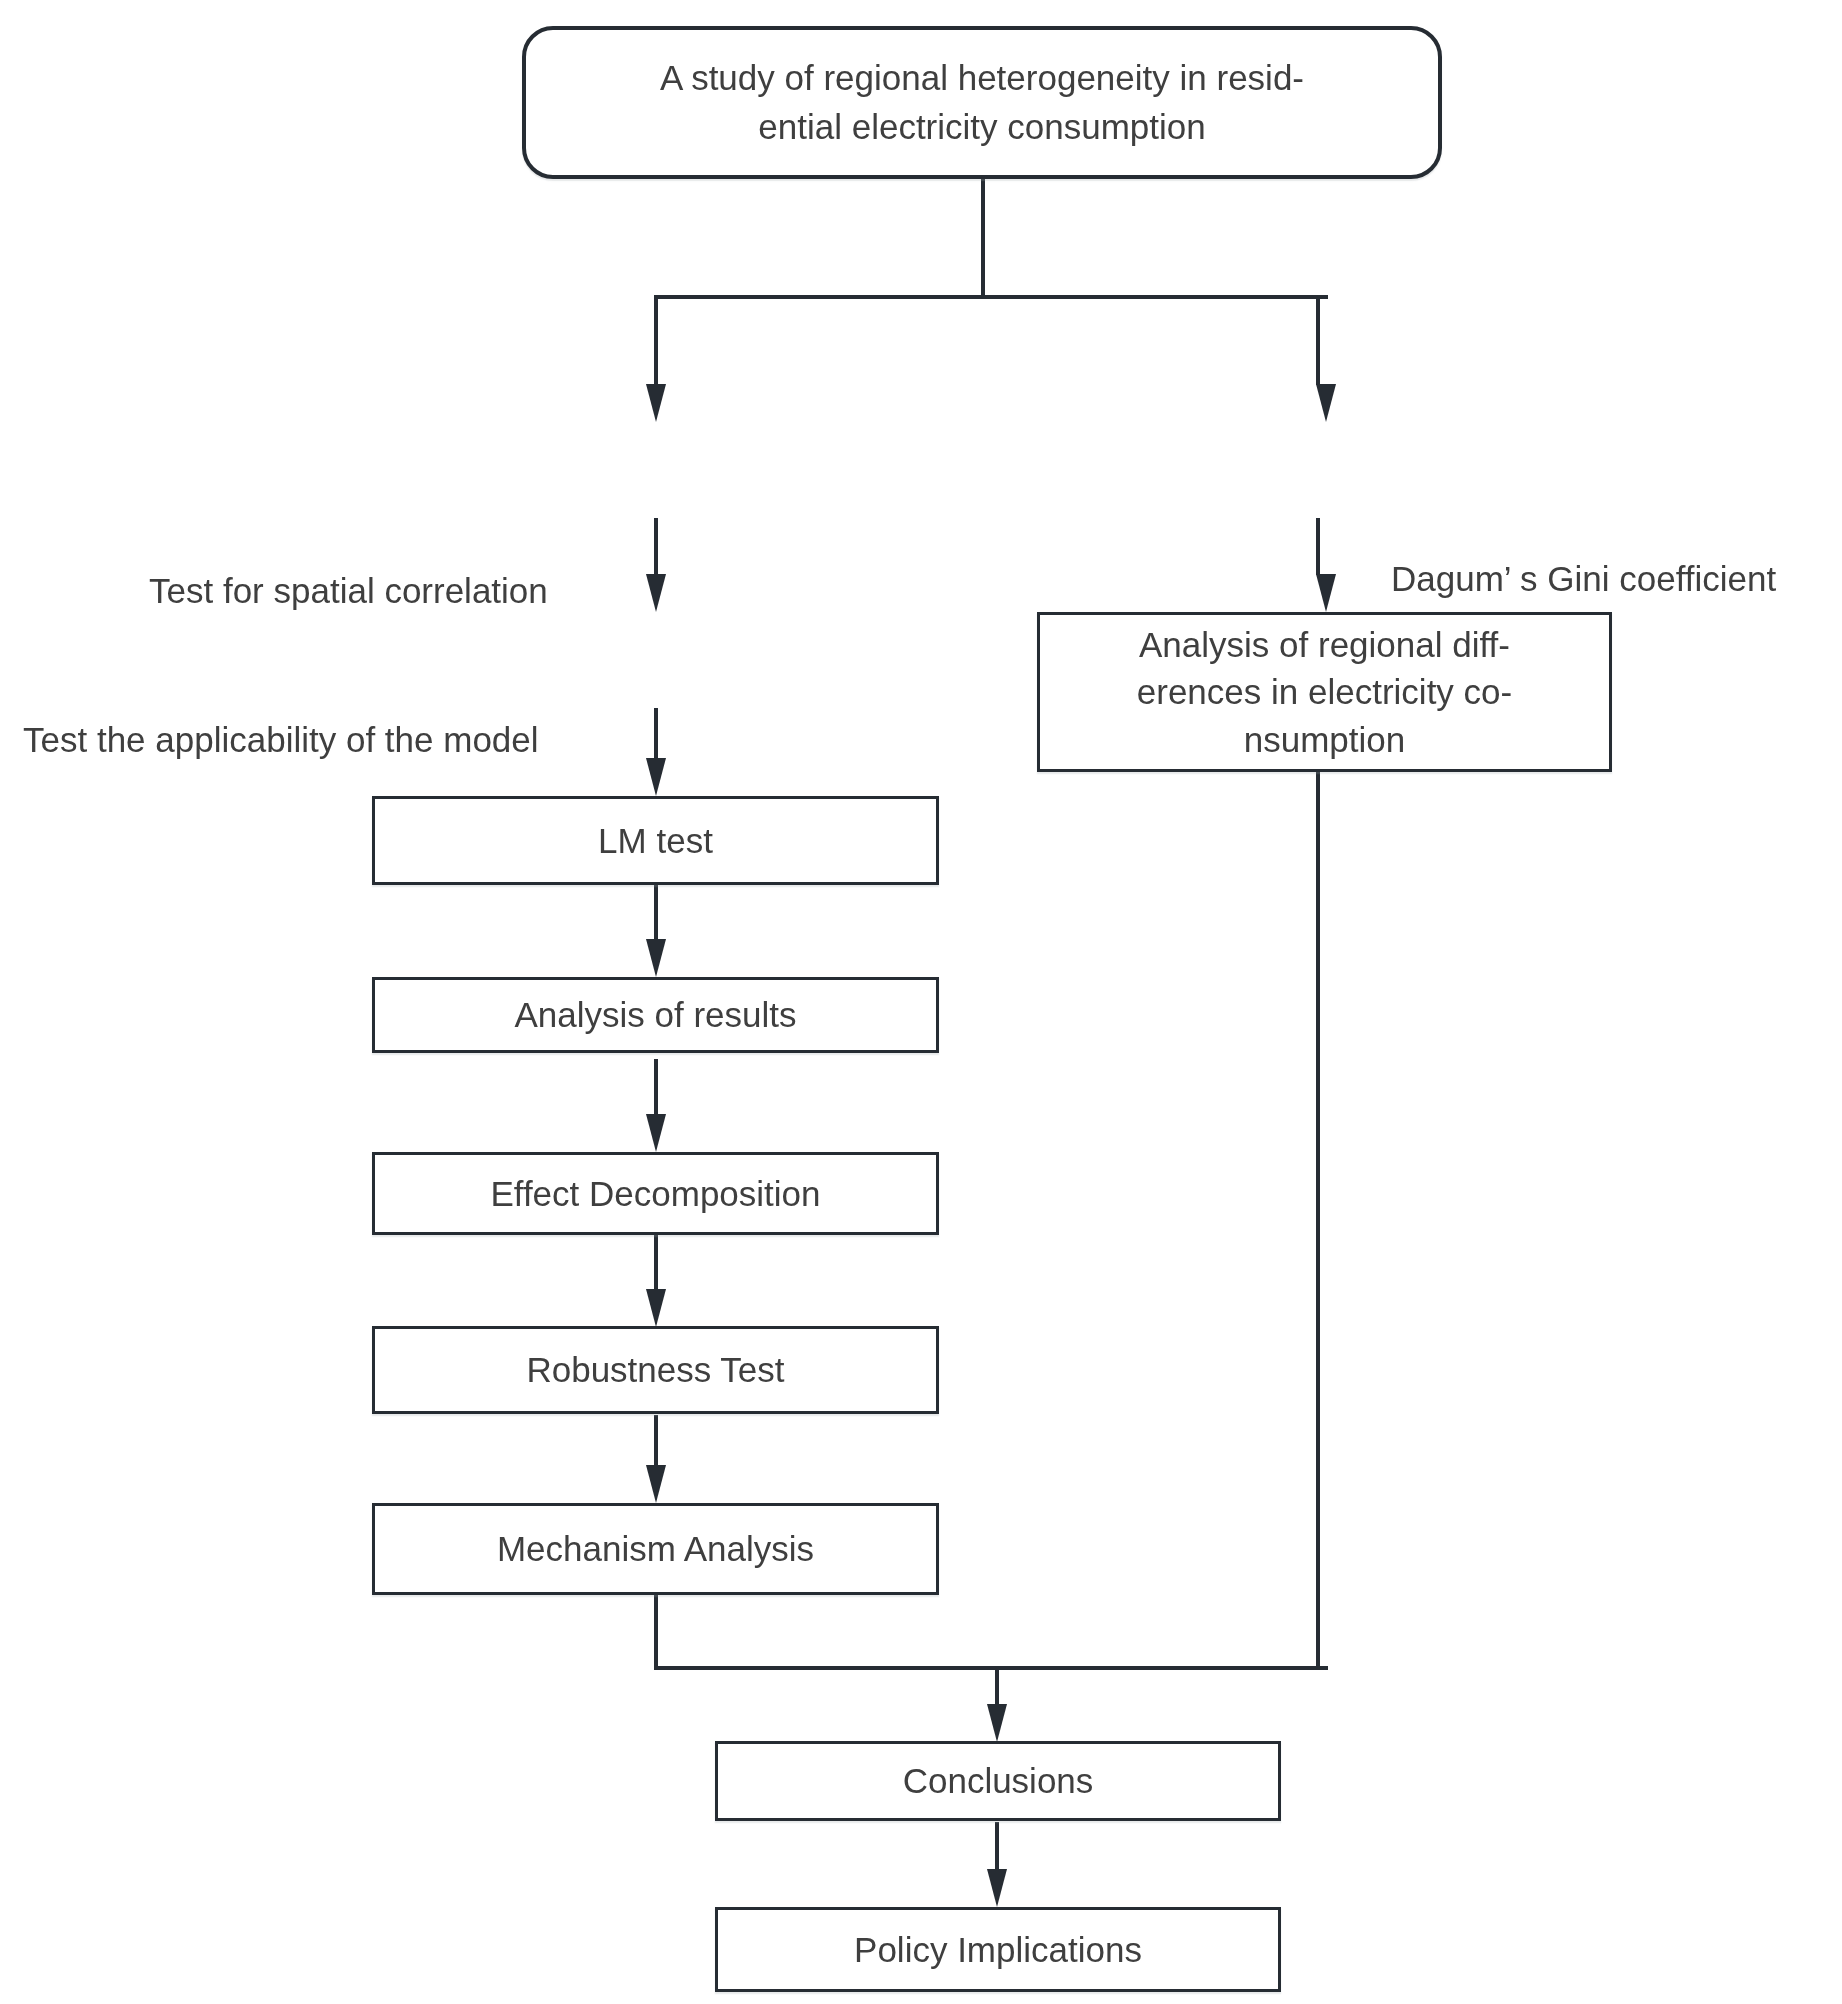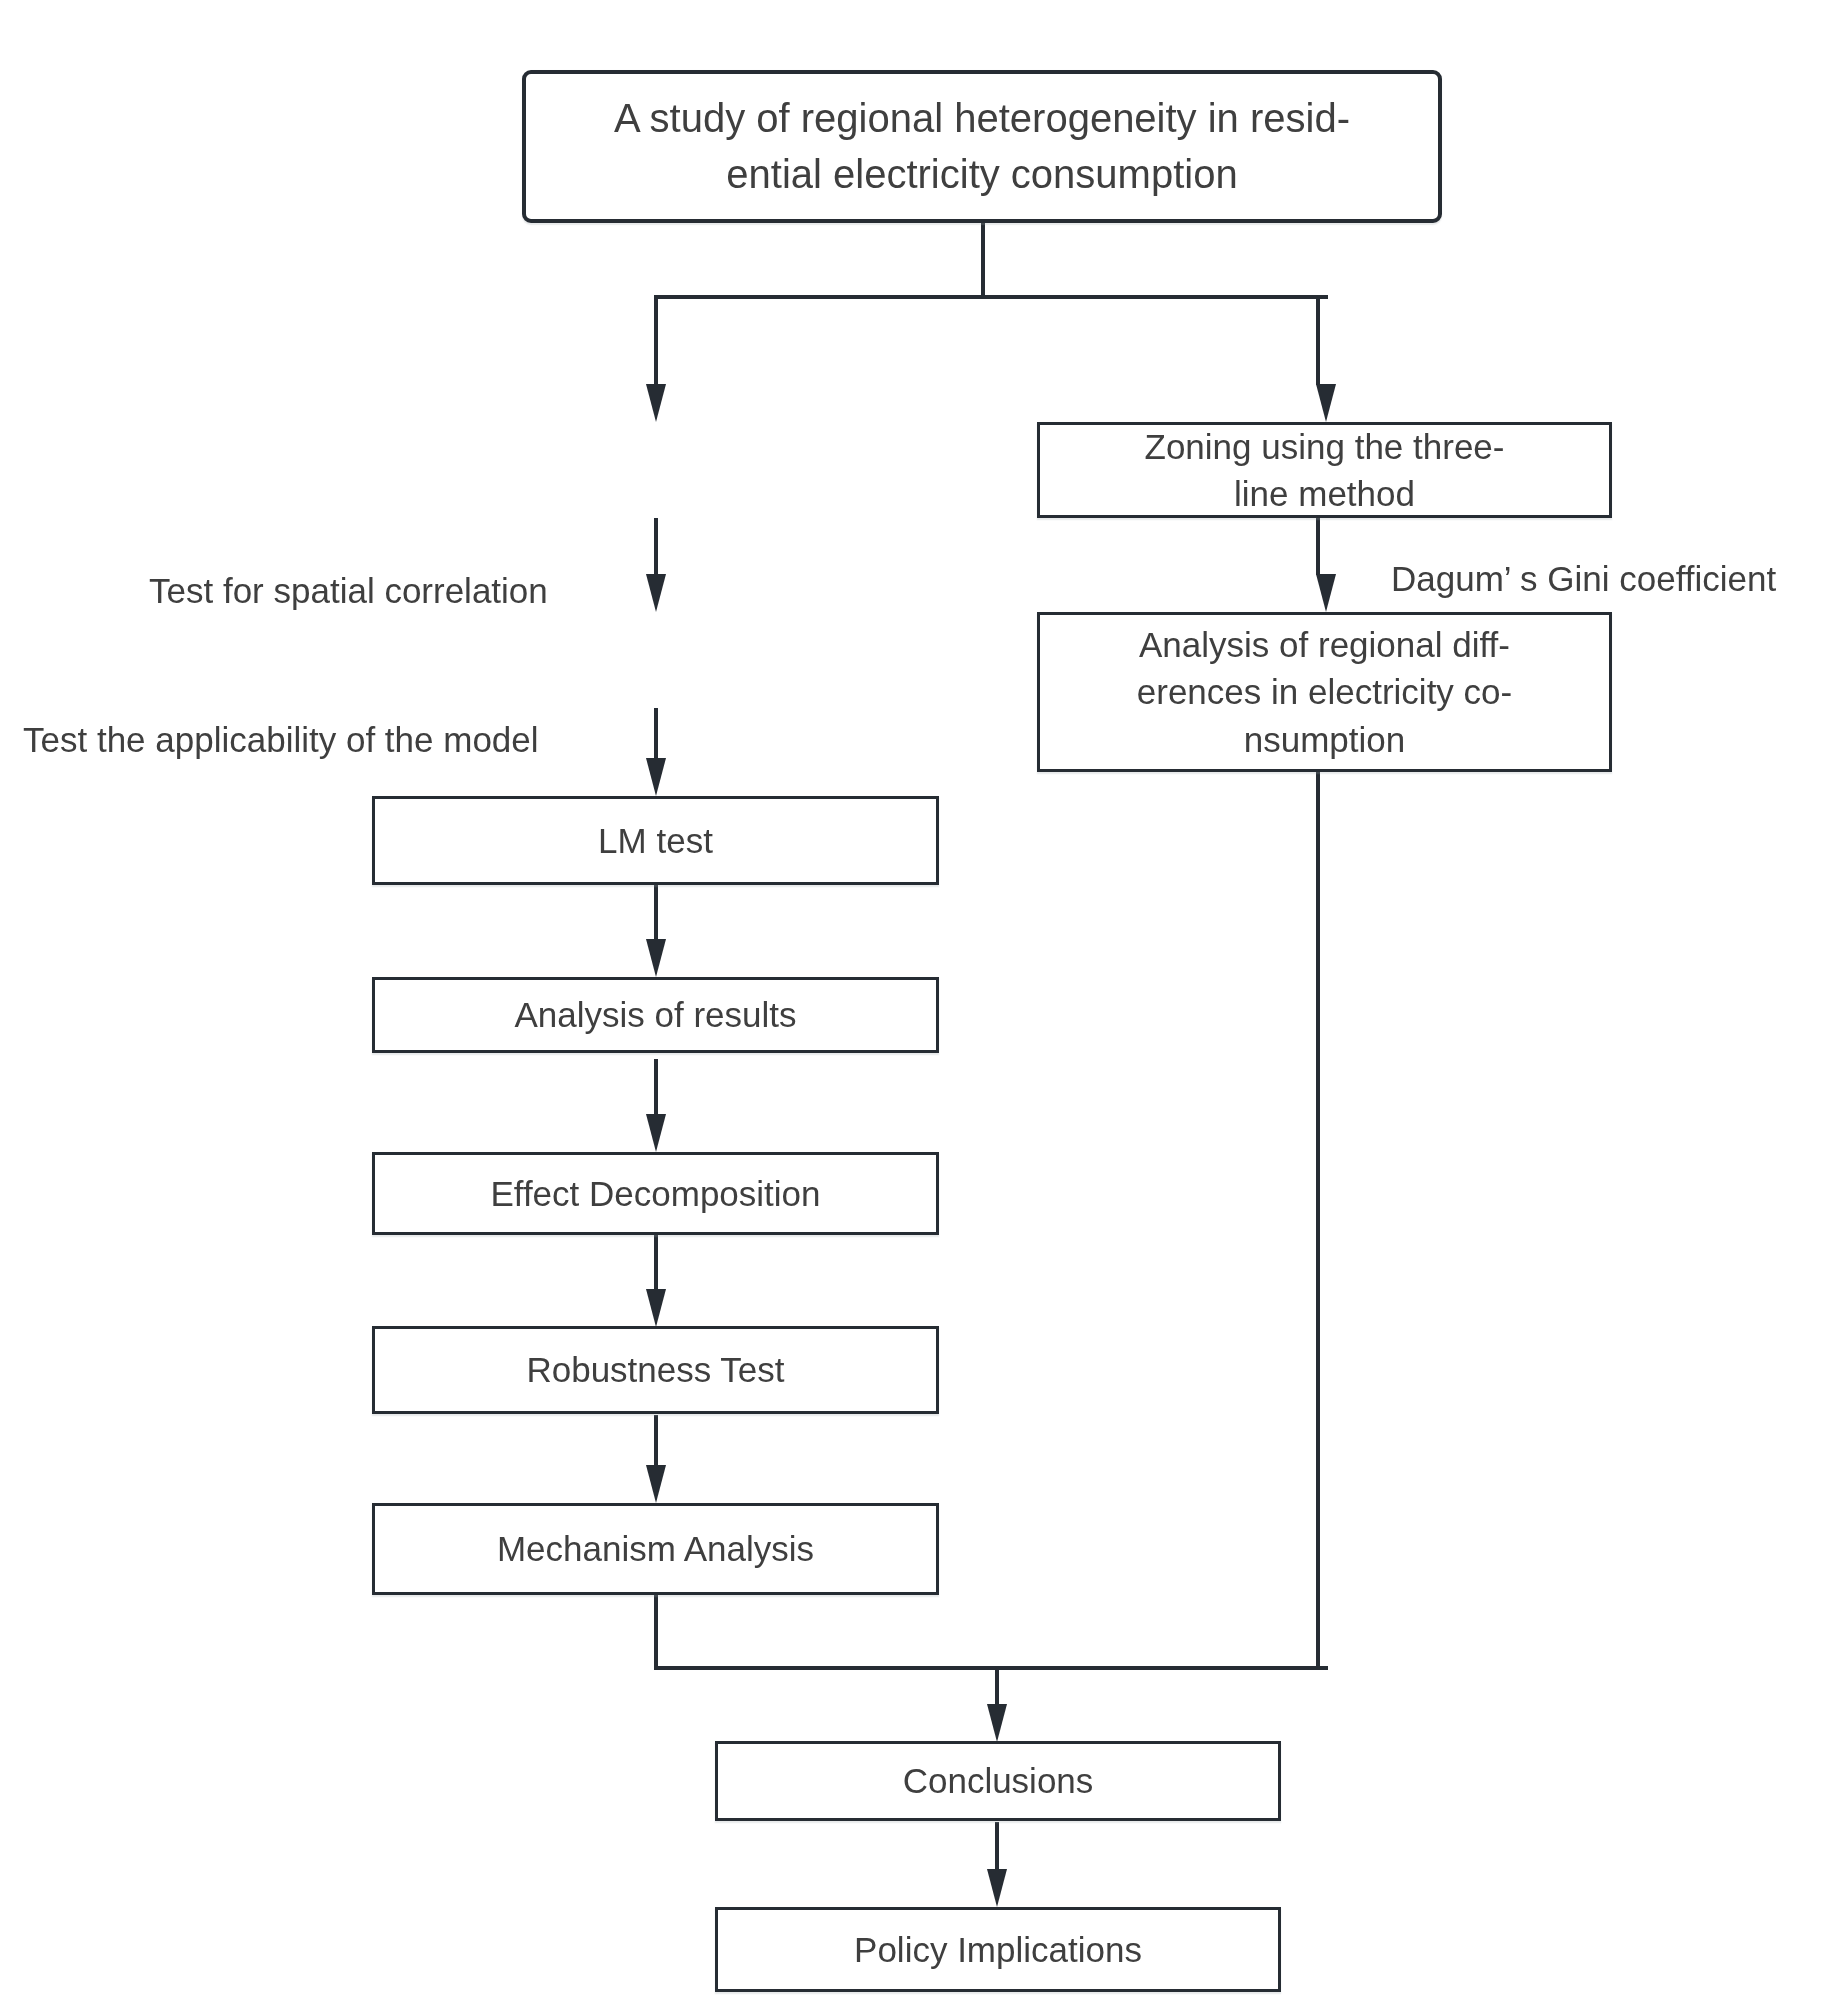--- a/index.html
+++ b/index.html
@@ -23,23 +23,23 @@
     box-sizing:border-box;
     background:var(--node-bg);
     border:3.7px solid var(--node-border);
     display:flex;align-items:center;justify-content:center;
     text-align:center;
     font-size:35px;line-height:1.35;
     white-space:pre-line;
     box-shadow:0 1.8px 1.2px rgba(160,166,172,0.25);
   }
   .node.start{
-    border-radius:9px;
+    border-radius:31px;
     border-width:4.3px;
-    font-size:40px;line-height:1.4;margin-top:44px;
+    font-size:35px;line-height:1.4;
   }
   .edge-label{
     position:absolute;
     font-size:35px;line-height:1.2;
     white-space:nowrap;
     color:var(--text);
   }
   .vline{position:absolute;width:3.7px;background:var(--line);}
   .hline{position:absolute;height:3.7px;background:var(--line);}
   .arrow-down{
@@ -93,24 +93,20 @@
 
   <div class="vline" style="left:995px;top:1822px;height:49px;"></div>
   <div class="arrow-down" style="left:987px;top:1869px;"></div>
 
   <div class="node start" style="left:522px;top:25.6px;width:920px;height:153px;">
     <span>A study of regional heterogeneity in resid-
 ential electricity consumption</span>
   </div>
 
 
-  <div class="node" style="left:1037px;top:422px;width:575px;height:96px;">
-    <span>Zoning using the three-
-line method</span>
-  </div>
 
 
   <div class="node" style="left:1037px;top:612px;width:575px;height:160px;">
     <span>Analysis of regional diff-
 erences in electricity co-
 nsumption</span>
   </div>
 
   <div class="node" style="left:372px;top:796px;width:567px;height:89px;">
     <span>LM test</span>

